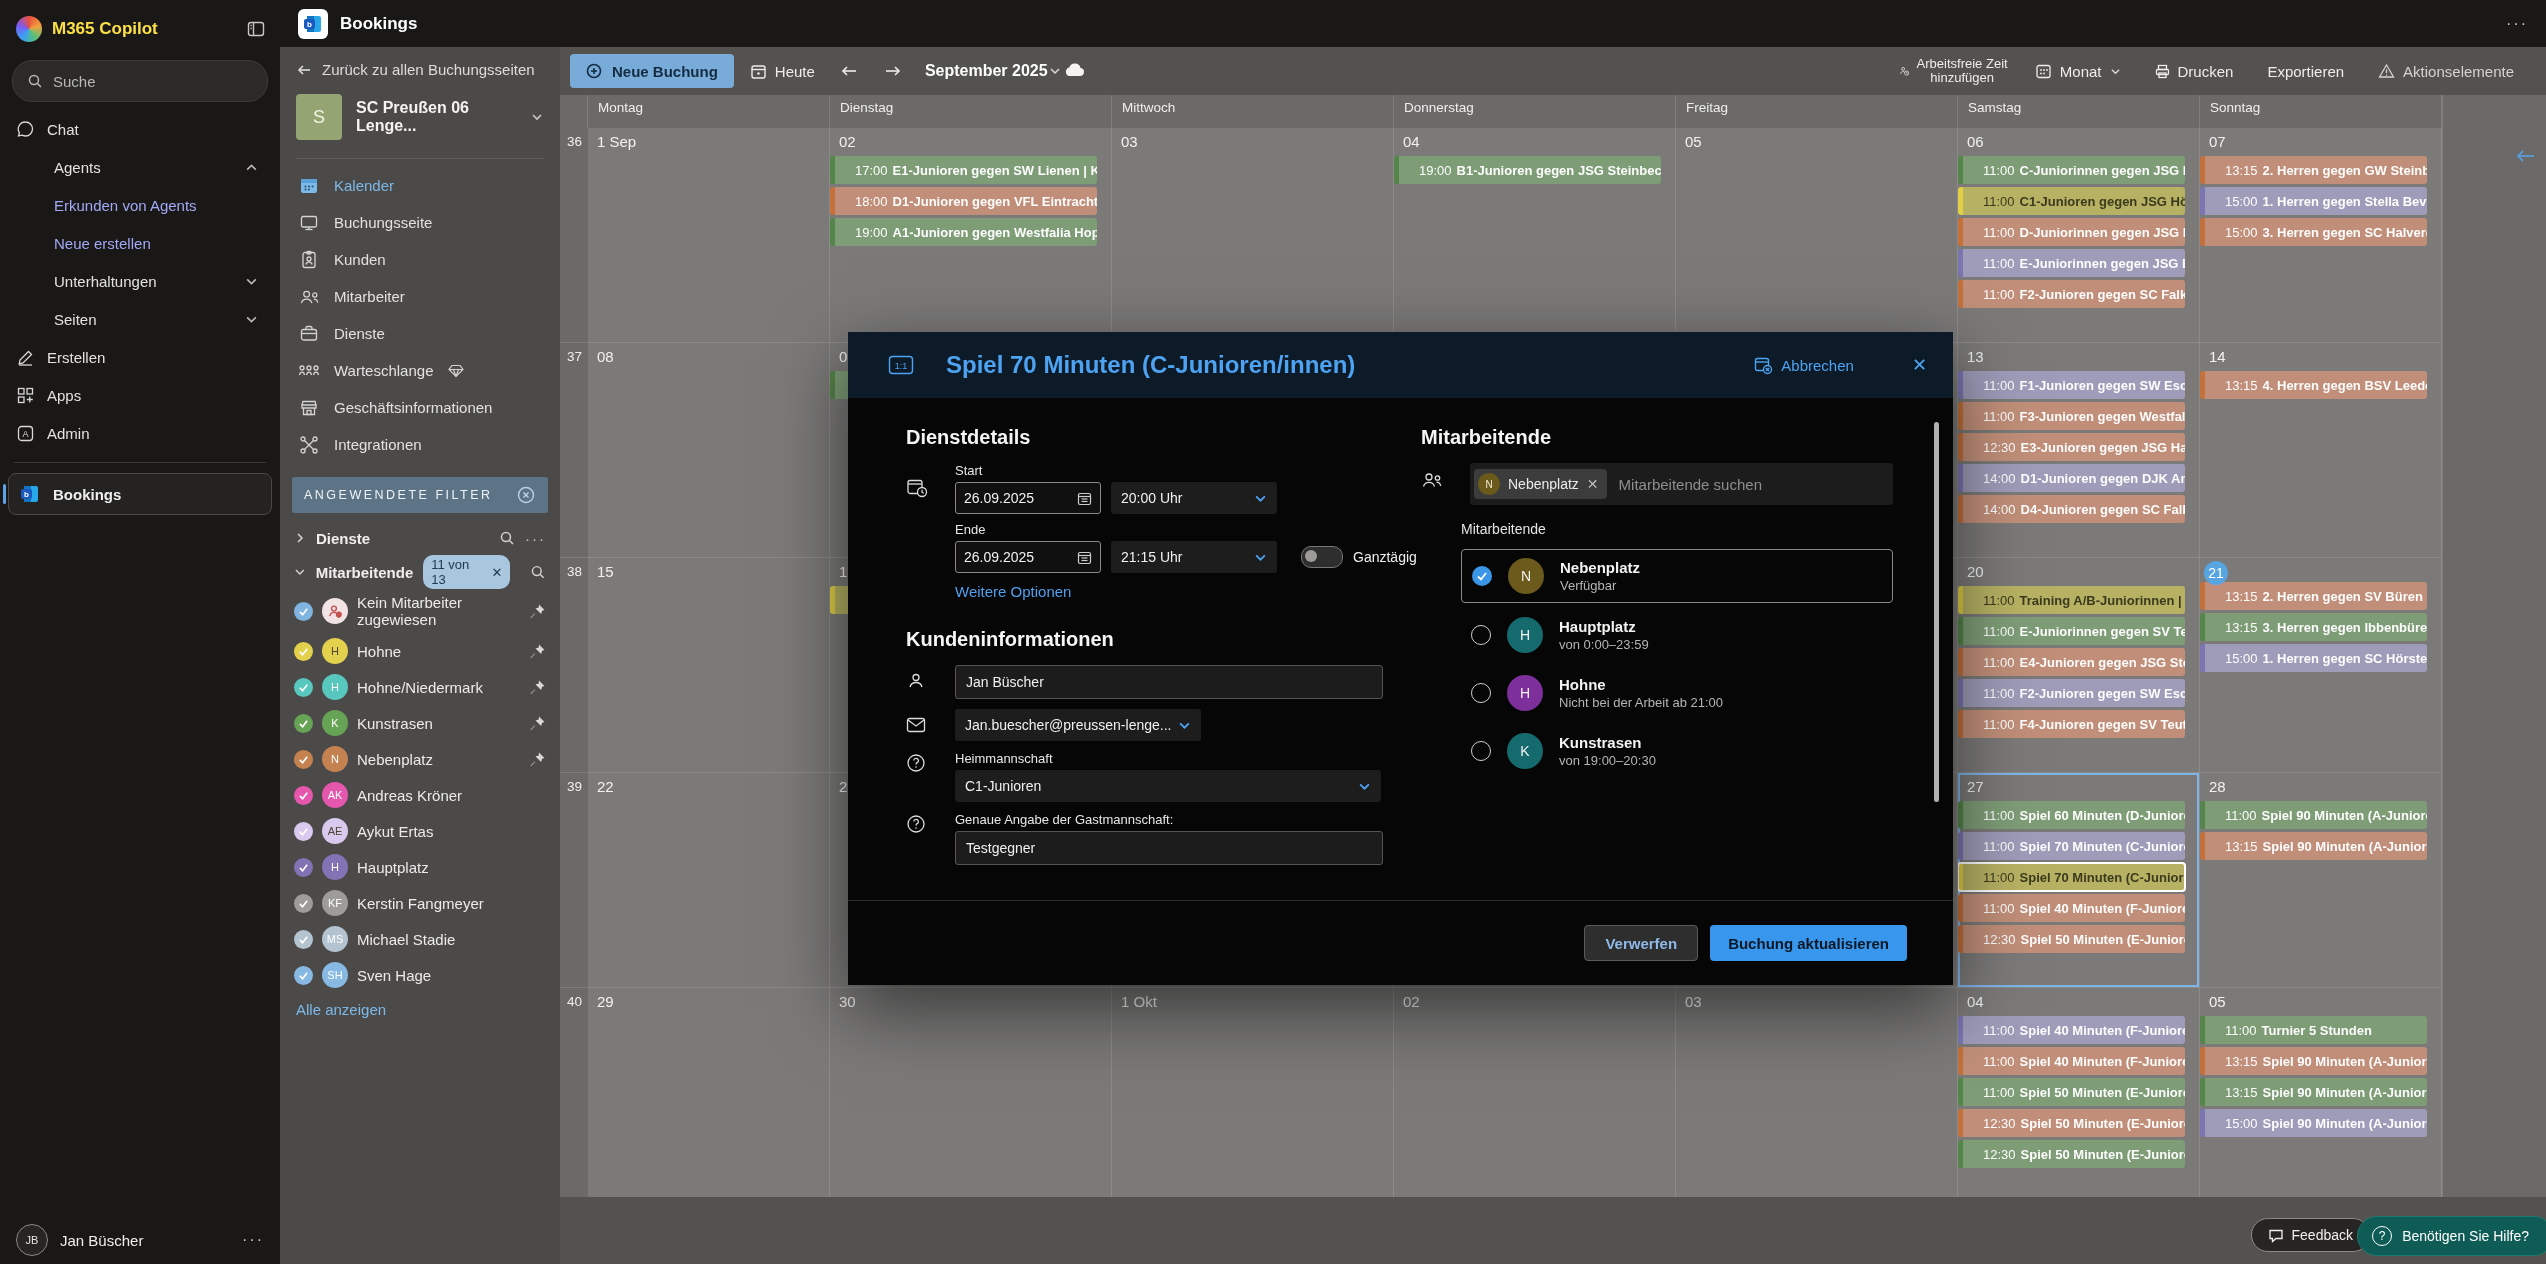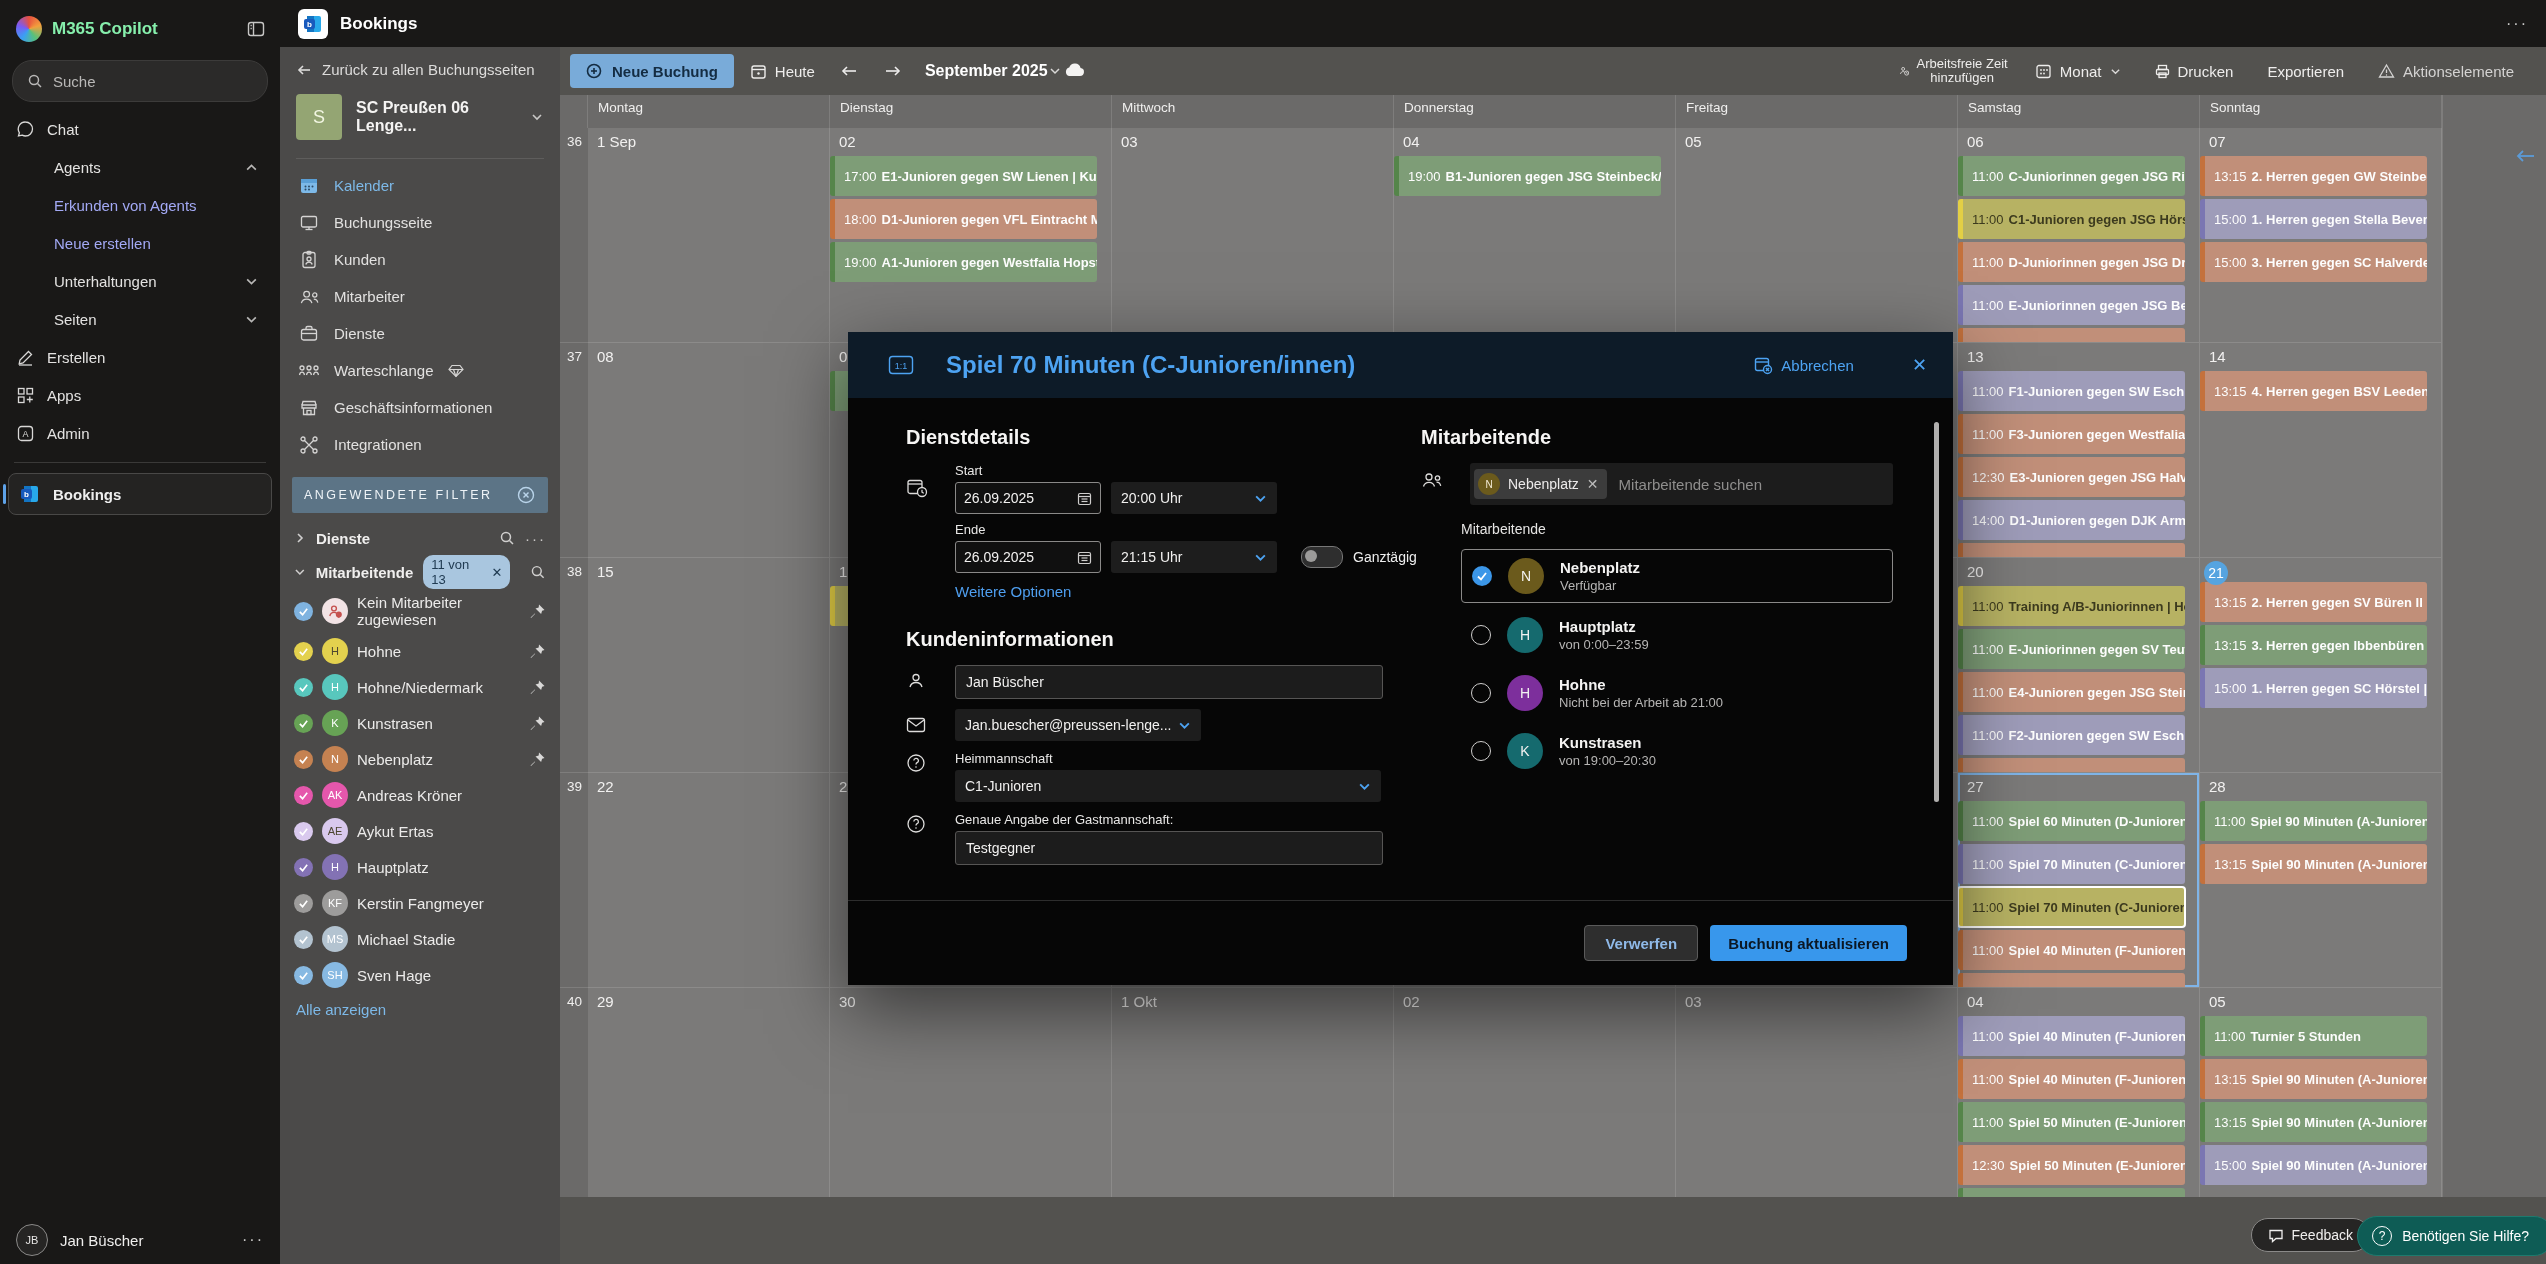--- a/index.html
+++ b/index.html
@@ -6,21 +6,21 @@
   .stage{position:relative;width:2546px;height:1264px;overflow:hidden;
          font-family:"Liberation Sans",sans-serif;background:#4b4a49;color:#eee;
          -webkit-font-smoothing:antialiased;}
   svg{display:block}
 
   
   .copilot{position:absolute;left:0;top:0;width:280px;height:1264px;background:#191817;z-index:30;}
   .cp-head{display:flex;align-items:center;gap:10px;padding:16px 14px 10px 16px;}
   .cp-logo{width:26px;height:26px;border-radius:50%;
     background:conic-gradient(#e8503f,#f2a03d,#58c17a,#3aa0f3,#7a5af5,#e8503f);}
-  .cp-brand{font-weight:bold;font-size:17px;color:#86efac;flex:1;}
+  .cp-brand{font-weight:bold;font-size:17px;color:#fde047;flex:1;}
   .cp-toggle{color:#c8c7c6}
   .cp-search{margin:8px 12px;height:40px;border-radius:20px;background:#2b2a29;border:1px solid #3c3b3a;
     display:flex;align-items:center;gap:10px;padding:0 14px;color:#b9b8b7;font-size:15px;}
   .cp-item{height:38px;display:flex;align-items:center;gap:12px;padding:0 16px;font-size:15px;color:#e3e2e1;cursor:pointer;}
   .cp-item .lbl{flex:1}
   .cp-item.indent{padding-left:54px;}
   .cp-item.accent{color:#a3a9f5;}
   .cp-item .chev{color:#b8b7b6;margin-right:6px}
   .cp-divider{height:1px;background:#3a3938;margin:10px 14px;}
   .cp-active{margin:4px 8px;height:40px;border:1px solid #494847;background:#242322;border-radius:8px;
@@ -74,22 +74,22 @@
   .dayhead{display:grid;grid-template-columns:28px 242px 282px 282px 282px 282px 242px 242px;height:33px;background:#6b6a69;}
   .dayhead div{font-size:13.5px;color:#f0efee;padding:5px 0 0 10px;box-sizing:border-box;border-right:1px solid #7e7d7c;}
   .weekrow{display:grid;grid-template-columns:28px 242px 282px 282px 282px 282px 242px 242px;height:215px;}
   .wnum{background:#6b6a69;color:#f0efee;font-size:13.5px;padding:6px 0 0 7px;box-sizing:border-box;border-bottom:1px solid #7e7d7c;}
   .dcell{background:#7b7a79;border-right:1px solid #8c8b8a;border-bottom:1px solid #8c8b8a;box-sizing:border-box;overflow:hidden;position:relative;}
   .dcell.sel{box-shadow:inset 0 0 0 2px #7fb4e8;}
   .dnum{font-size:15px;color:#f2f1f0;padding:5px 0 3px 9px;height:20px;}
   .dnum.today{padding:3px 0 1px 4px;}
   .today-badge{display:inline-flex;width:24px;height:24px;border-radius:50%;background:#56a4e0;color:#fff;
     align-items:center;justify-content:center;font-size:14px;}
-  .ev{height:40px;margin:0 14px 3px 0;border-radius:3px;display:flex;align-items:center;gap:5px;
-    font-size:13px;color:#fdfdfd;white-space:nowrap;overflow:hidden;border-left:5px solid transparent;padding-left:9px;cursor:pointer;}
+  .ev{height:28px;margin:0 14px 3px 0;border-radius:3px;display:flex;align-items:center;gap:5px;
+    font-size:13px;color:#fdfdfd;white-space:nowrap;overflow:hidden;border-left:5px solid transparent;padding-left:20px;cursor:pointer;}
   .ev b{font-weight:bold}
   .ev-green{background:#7e9d77;border-color:#55854a;}
   .ev-salmon{background:#c18f79;border-color:#c4713c;}
   .ev-lavender{background:#9e9cb9;border-color:#7a76b2;}
   .ev-olive{background:#b7b263;border-color:#e3cf45;color:#3c3a1e;}
   .ev.selected{outline:2px solid #fff;outline-offset:-1px;}
   .rightband{position:absolute;left:1882px;top:48px;width:104px;height:1102px;background:#6b6a69;border-left:1px solid #7e7d7c;}
   .rb-arrow{position:absolute;right:10px;top:52px;color:#5b9bd8;}
   .cal-bottom{position:absolute;left:0;top:1150px;width:1986px;height:67px;background:#53524f;}
 

